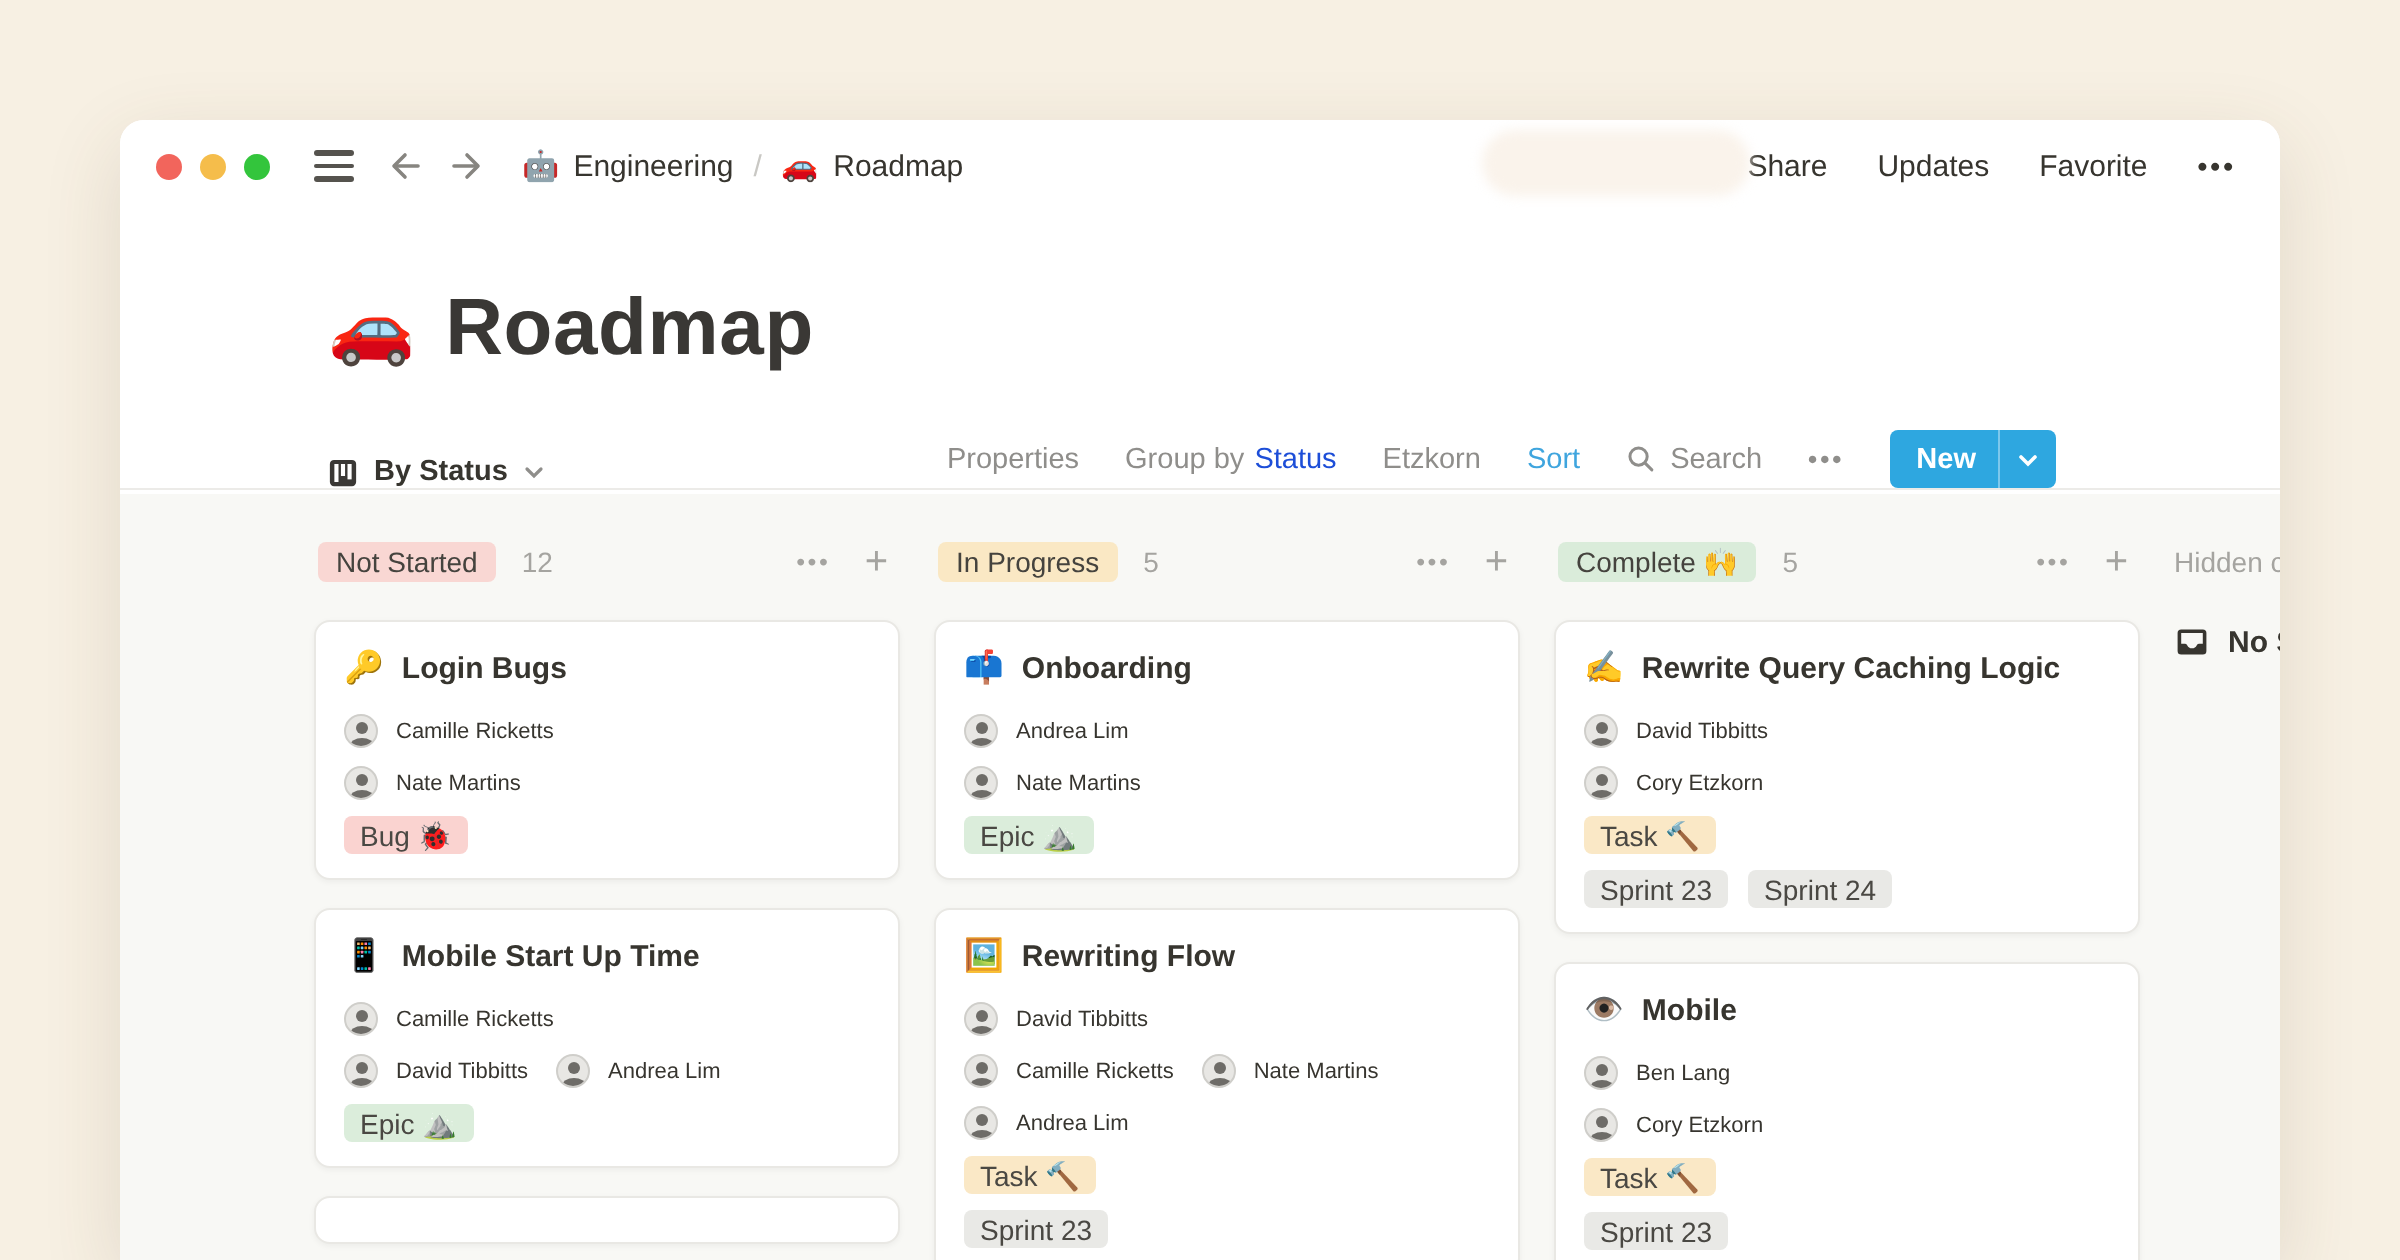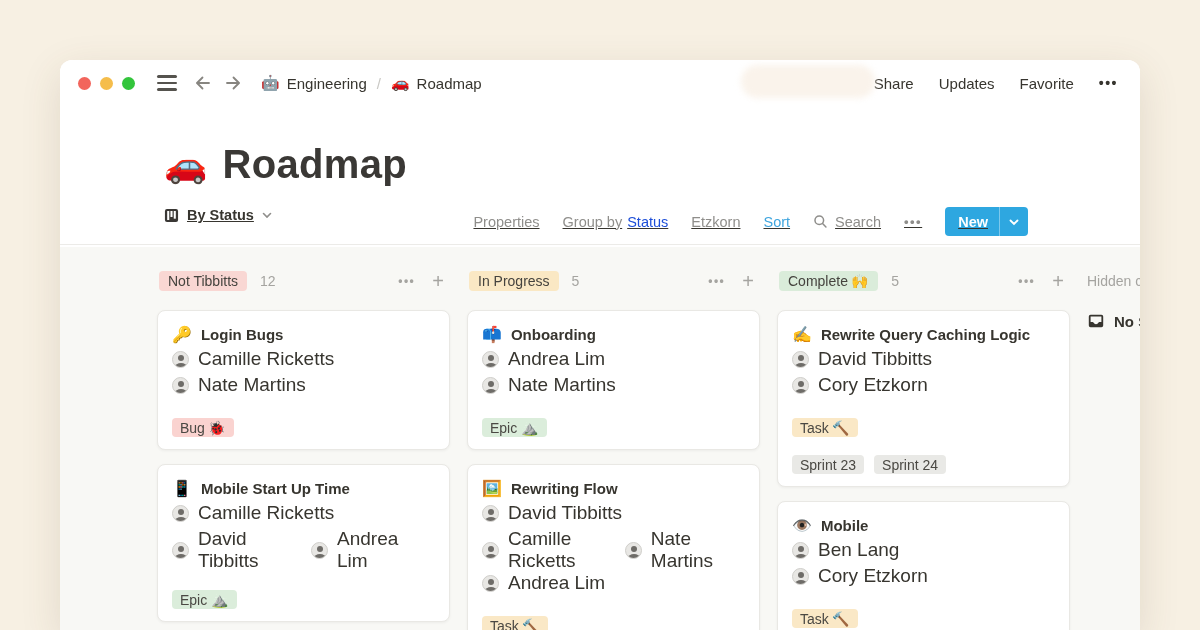--- a/index.html
+++ b/index.html
@@ -31,21 +31,21 @@
   .crumb-sep { color:#C9C8C4; padding:0 2px; }
   .smudge { position:absolute; right:265px; top:5px; width:134px; height:33px; background:#FAF3EB; border-radius:17px; filter:blur(3px); }
   .tb-actions { margin-left:auto; display:flex; align-items:center; gap:25px; font-size:15px; }
   .tb-action { cursor:pointer; }
   .tb-more { font-size:14px; font-weight:700; letter-spacing:1.5px; cursor:pointer; }
   
   .title-block { padding:36px 104px 0; display:flex; align-items:center; gap:15px; background:#fff; }
   .page-emoji { font-size:35px; line-height:1; cursor:pointer; }
   .page-title { font-size:40px; font-weight:700; letter-spacing:.3px; color:#3A3835; cursor:text; }
   
-  .toolbar { margin-top:20px; height:38px; display:flex; align-items:flex-start; padding:0 112px 0 104px; border-bottom:1px solid #ECEBE8; background:#fff;text-decoration:underline; }
+  .toolbar { margin-top:20px; height:38px; display:flex; align-items:flex-end; padding:0 112px 0 104px; border-bottom:1px solid #ECEBE8; background:#fff; }
   .view-switcher { display:flex; align-items:center; gap:8px; font-size:14.5px; font-weight:700; cursor:pointer; }
   .toolbar-right { margin-left:auto; display:flex; align-items:center; gap:23px; font-size:14.5px; color:#8F8E8B; }
   .toolbar-right > * { cursor:pointer; }
   .groupby .gb-value { color:#1d4ed8; margin-left:5px; }
   .sort-link { color:#3FA5DE; }
   .search-item { display:flex; align-items:center; gap:7px; }
   .toolbar-more { letter-spacing:1.5px; font-weight:700; font-size:13px; }
   .new-btn { display:flex; align-items:center; background:#2EA7E0; color:#fff; border-radius:4px; height:29px; font-size:14.5px; font-weight:700; overflow:hidden; }
   .new-label { padding:0 11px 0 13px; }
   .new-divider { width:1px; align-self:stretch; background:rgba(255,255,255,.38); }
@@ -56,26 +56,26 @@
   .column { width:293px; flex:none; }
   .col-header { display:flex; align-items:center; height:26px; margin-bottom:16px; padding:0 6px 0 2px; }
   .col-badge { font-size:14px; padding:2px 9px; border-radius:4px; color:#45433E; cursor:pointer; white-space:nowrap; }
   .col-count { margin-left:13px; font-size:14px; color:#A5A4A0; }
   .col-actions { margin-left:auto; display:flex; align-items:center; gap:17px; color:#A5A4A0; }
   .col-more { font-size:12px; font-weight:700; letter-spacing:1.5px; cursor:pointer; }
   .col-plus { font-size:20px; font-weight:400; line-height:1; cursor:pointer; }
   .card { background:#fff; border:1px solid #E9E8E4; border-radius:8px; box-shadow:0 1px 3px rgba(0,0,0,.05); padding:10px 14px 12px; margin-bottom:14px; cursor:pointer; }
   .card-title { display:flex; align-items:center; gap:9px; font-size:15px; font-weight:700; min-height:27px; color:#37352F; }
   .card-icon { font-size:16px; line-height:1; }
-  .person-row { display:flex; align-items:flex-start; min-height:26px; font-size:19px; }
+  .person-row { display:flex; align-items:flex-end; min-height:26px; font-size:11px; }
   .person { display:flex; align-items:center; gap:9px; margin-right:14px; }
   .avatar { width:17px; height:17px; border-radius:50%; background:#E8E7E4; border:1px solid #CFCECA; position:relative; overflow:hidden; flex:none; }
   .avatar::before { content:""; position:absolute; top:3px; left:5px; width:6px; height:6px; border-radius:50%; background:#6E6C68; }
   .avatar::after { content:""; position:absolute; bottom:-4px; left:2px; width:12px; height:8px; border-radius:50%; background:#6E6C68; }
-  .tag-row { display:flex; gap:10px; margin-top:18px; }
+  .tag-row { display:flex; gap:10px; margin-top:8px; }
   .tag { font-size:14px; padding:1.5px 8px; border-radius:4px; color:#4A4843; white-space:nowrap; }
   
   .hidden-col { width:300px; flex:none; white-space:nowrap; }
   .hidden-label { font-size:14px; color:#A5A4A0; height:26px; line-height:26px; margin-bottom:18px; cursor:pointer; }
   .hidden-item { display:flex; align-items:center; gap:9px; font-size:15px; font-weight:700; cursor:pointer; }
   svg { display:block; }
 </style>
 </head>
 <body>
 
@@ -164,21 +164,21 @@
             </svg>
         </span>
       </span>
     </div>
   </div>
 
   <div class="board">
     <div class="columns">
         <div class="column">
           <div class="col-header">
-            <span class="col-badge" style="background: rgb(249, 215, 211);">Not Tibbitts</span>
+            <span class="col-badge" style="background: rgb(249, 215, 211);">Not Started</span>
             <span class="col-count">12</span>
             <div class="col-actions">
               <span class="col-more">•••</span>
               <span class="col-plus">+</span>
             </div>
           </div>
           <div class="card">
             <div class="card-title">
               <span class="card-icon">🔑</span>
               <span>Login Bugs</span>

